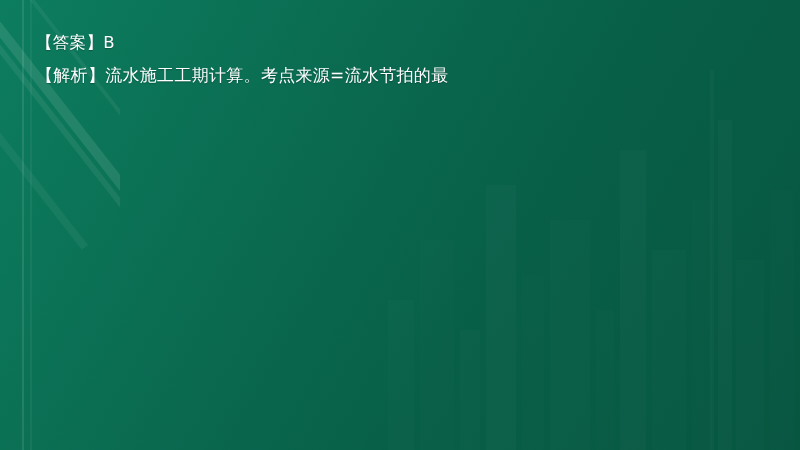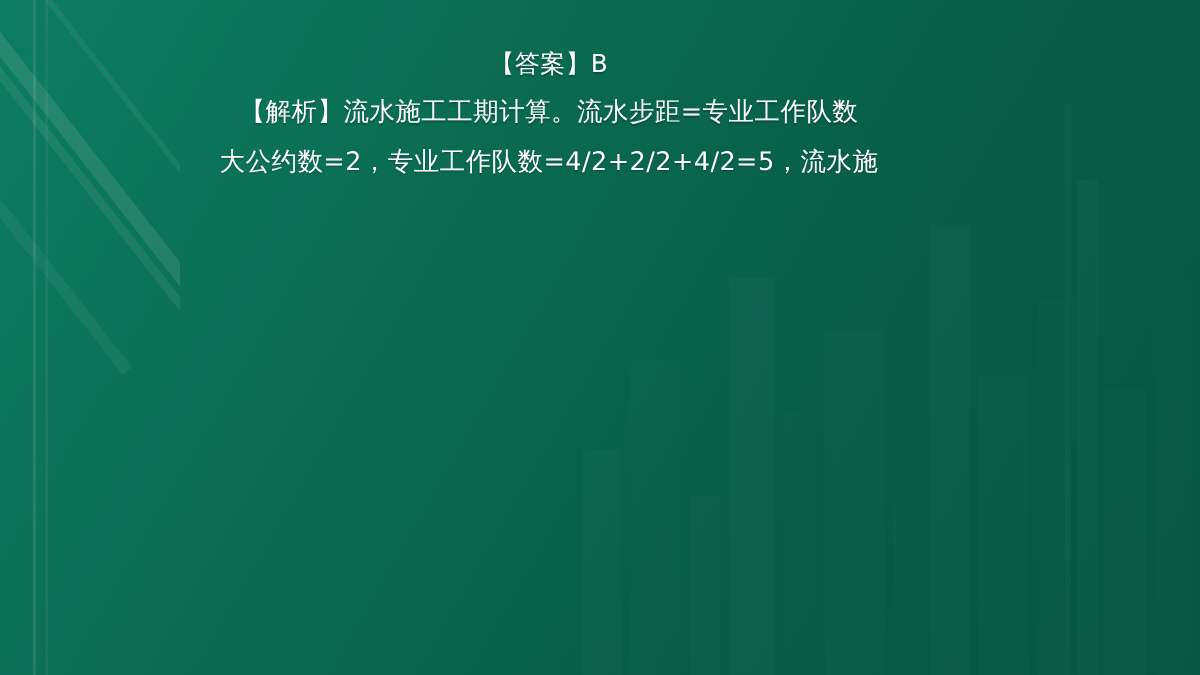--- a/index.html
+++ b/index.html
@@ -58,21 +58,20 @@
     top: 0;
     width: 2px;
     height: 450px;
     background: rgba(255,255,255,0.10);
   }
   .content {
     position: absolute;
     left: 36px;
     top: 26px;
     width: 660px;
-    text-align: center;
   }
   .line {
     color: #ffffff;
     font-size: 17px;
     line-height: 33px;
     letter-spacing: 0.3px;
     white-space: pre-wrap;
     text-shadow: 0 1px 1px rgba(0,0,0,0.25);
   }
   .line.first {
@@ -107,17 +106,16 @@
     <i style="left:-40px; top:-30px; width:300px; height:10px; transform: rotate(52deg);"></i>
     <i style="left:-58px; top:-30px; width:300px; height:6px;  transform: rotate(52deg); background:rgba(255,255,255,0.07);"></i>
     <i style="left:-20px; top:-70px; width:300px; height:4px;  transform: rotate(52deg); background:rgba(255,255,255,0.06);"></i>
     <i style="left:-72px; top:40px;  width:260px; height:8px;  transform: rotate(52deg); background:rgba(255,255,255,0.05);"></i>
   </div>
   <div class="vline" style="left:22px;"></div>
   <div class="vline" style="left:30px; background:rgba(255,255,255,0.05);"></div>
 
   <div class="content">
     <div class="line first">【答案】B</div>
-    <div class="line">【解析】流水施工工期计算。流水步距=专业工作队数</div>
-    <div class="line">大公约数=2，专业工作队数=4/2+2/2+4/2=5，流水施</div>
+    <div class="line">【解析】流水施工工期计算。考点来源=流水节拍的最</div>
   </div>
 
 </div>
 
 </body></html>

